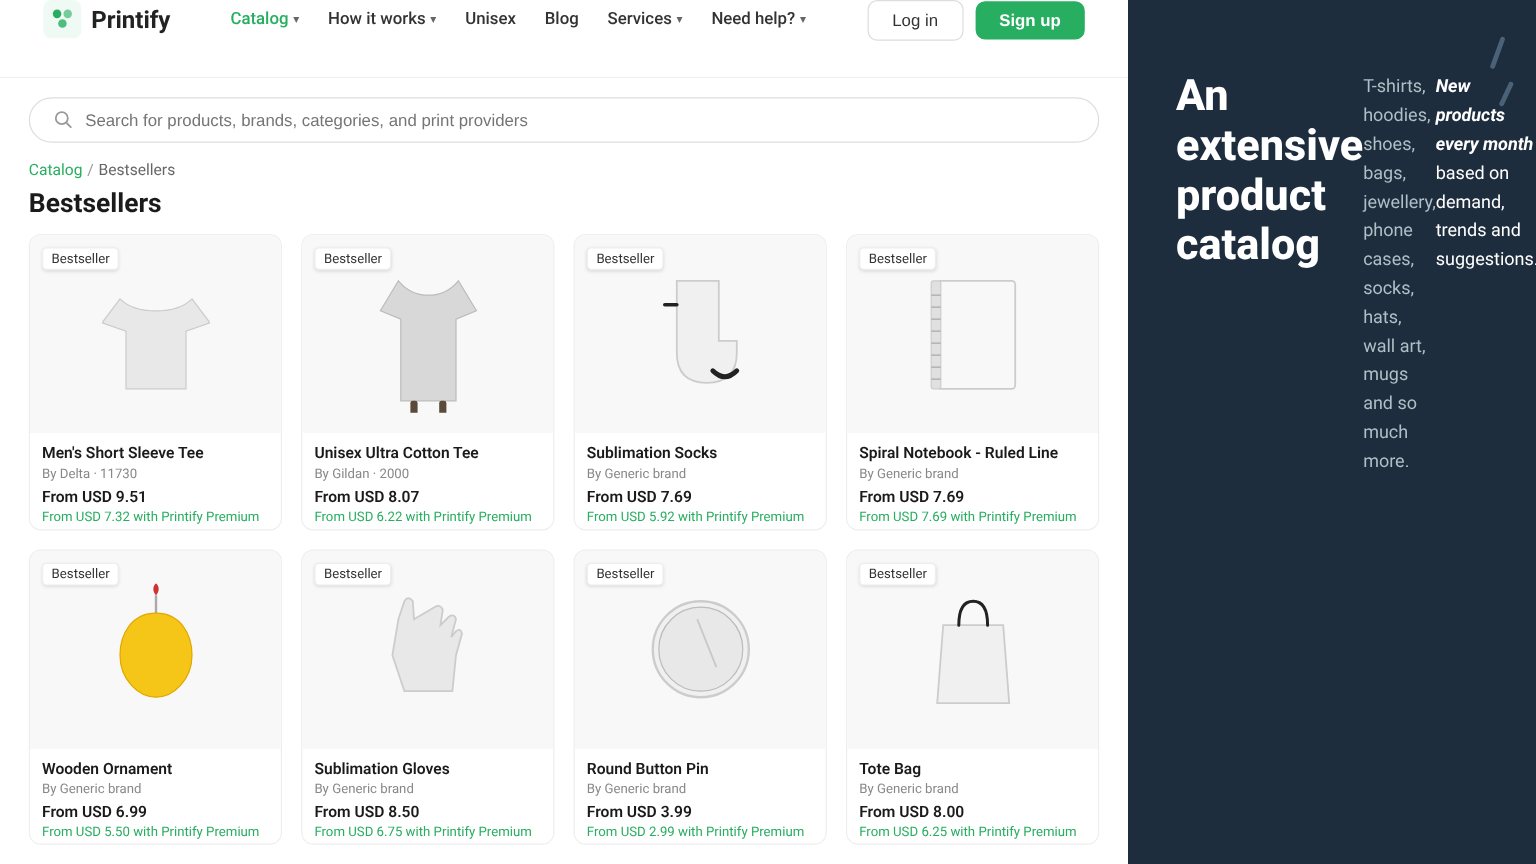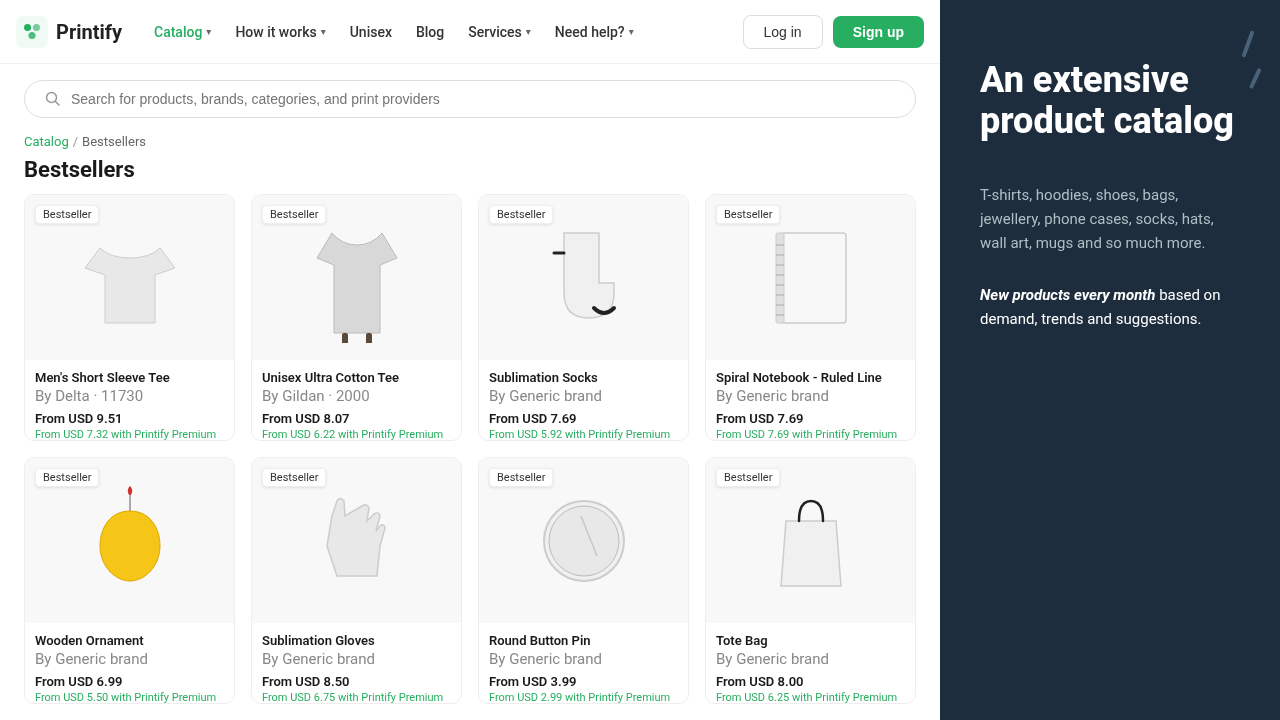--- a/index.html
+++ b/index.html
@@ -9,25 +9,25 @@
       width: 940px;
       background: #fff;
       display: flex;
       flex-direction: column;
       overflow: hidden;
     }
 
     
     .navbar {
       display: flex;
-      align-items: center;
-      padding: 0 16px;
+      align-items: flex-start;
+      padding: 0 36px;
       height: 72px;
       border-bottom: 1px solid #f0f0f0;
-      gap: 6px;
+      gap: 24px;
     }
     .logo {
       display: flex;
       align-items: center;
       gap: 8px;
       margin-right: 16px;
       text-decoration: none;
     }
     .logo-icon {
       width: 32px;
@@ -162,21 +162,21 @@
       box-shadow: 0 1px 3px rgba(0,0,0,0.1);
     }
     .product-info { padding: 10px 10px 12px; }
     .product-name {
       font-size: 13px;
       font-weight: 600;
       color: #1a1a1a;
       margin-bottom: 2px;
     }
     .product-brand {
-      font-size: 15px;
+      font-size: 11px;
       color: #888;
       margin-bottom: 6px;
     }
     .product-price {
       font-size: 13px;
       font-weight: 600;
       color: #1a1a1a;
       margin-bottom: 2px;
     }
     .product-premium {
@@ -188,21 +188,21 @@
       font-size: 11px;
       color: #888;
     }
 
     
     .sidebar {
       width: 340px;
       background: #1e2d3d;
       padding: 60px 40px 40px;
       display: flex;
-      flex-direction: column;
+      flex-direction: row;
       position: relative;
       overflow: hidden;
     }
     .sidebar-deco {
       position: absolute;
       top: 30px;
       right: 30px;
       display: flex;
       flex-direction: column;
       gap: 6px;

